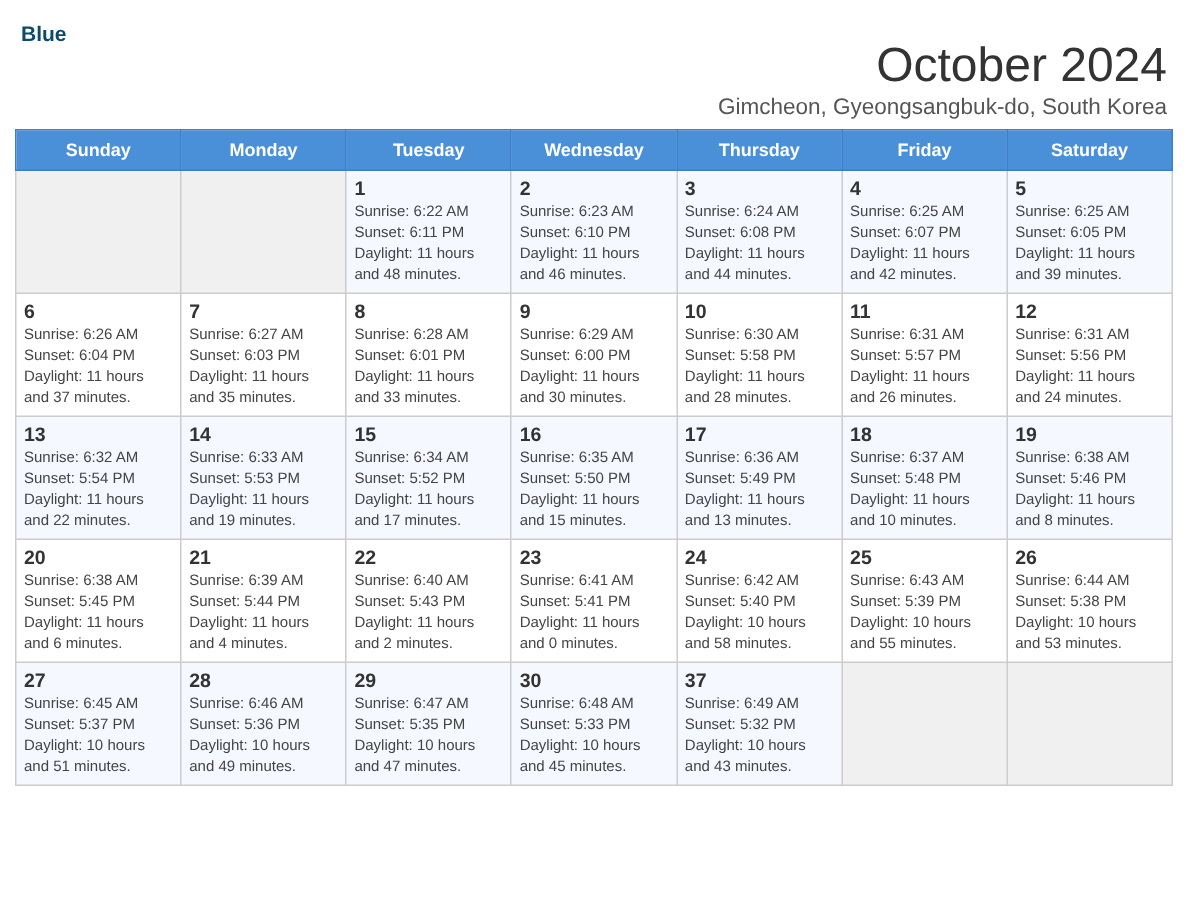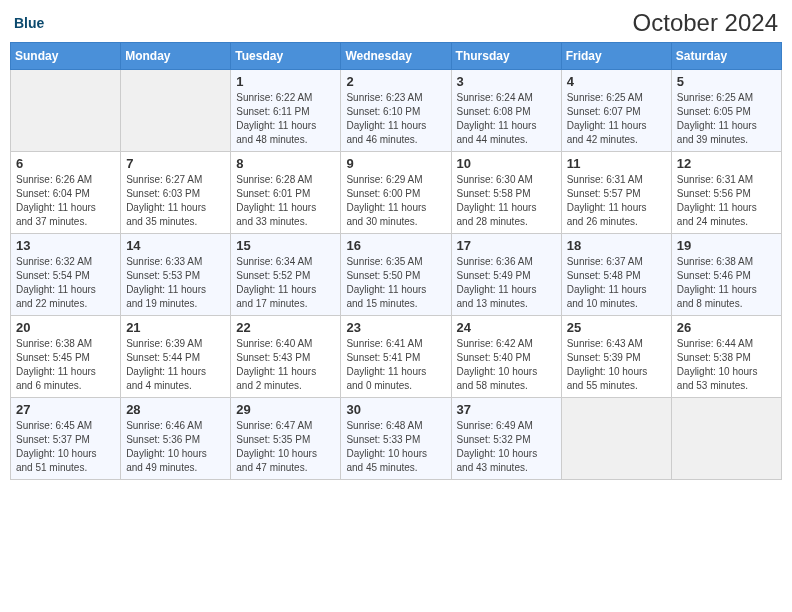--- a/index.html
+++ b/index.html
@@ -36,42 +36,43 @@
     }
     .logo-icon {
       width: 22px;
       height: 22px;
       margin-left: 2px;
     }
     .title-area {
       text-align: right;
     }
     .main-title {
-      font-size: 24px;
+      font-size: 32px;
       font-weight: normal;
       color: #333;
       line-height: 1.1;
+      margin-top: 16px;
     }
     .subtitle {
       font-size: 15px;
       color: #555;
       margin-top: 2px;
     }
     table {
       width: 100%;
       border-collapse: collapse;
       table-layout: fixed;
     }
     thead tr th {
       background-color: #4a90d9;
       color: #fff;
       font-size: 12px;
       font-weight: bold;
       padding: 6px 4px;
-      text-align: left;
+      text-align: center;
       border: 1px solid #3a7fc7;
     }
     tbody tr td {
       border: 1px solid #ccc;
       vertical-align: top;
       padding: 4px 4px 4px 5px;
       font-size: 10.5px;
       color: #333;
       height: 78px;
       background: #fff;
@@ -102,20 +103,21 @@
 <body>
 
 <div class="header-area">
   <div class="logo">
     <div>
       <span class="logo-text-blue">Blue</span>
     </div>
   </div>
   <div class="title-area">
     <div class="main-title">October 2024</div>
+    <div class="subtitle">Gimcheon, Gyeongsangbuk-do, South Korea</div>
   </div>
 </div>
 
 <table>
   <thead>
     <tr>
     <th>Sunday</th>
         <th>Monday</th>
         <th>Tuesday</th>
         <th>Wednesday</th>

